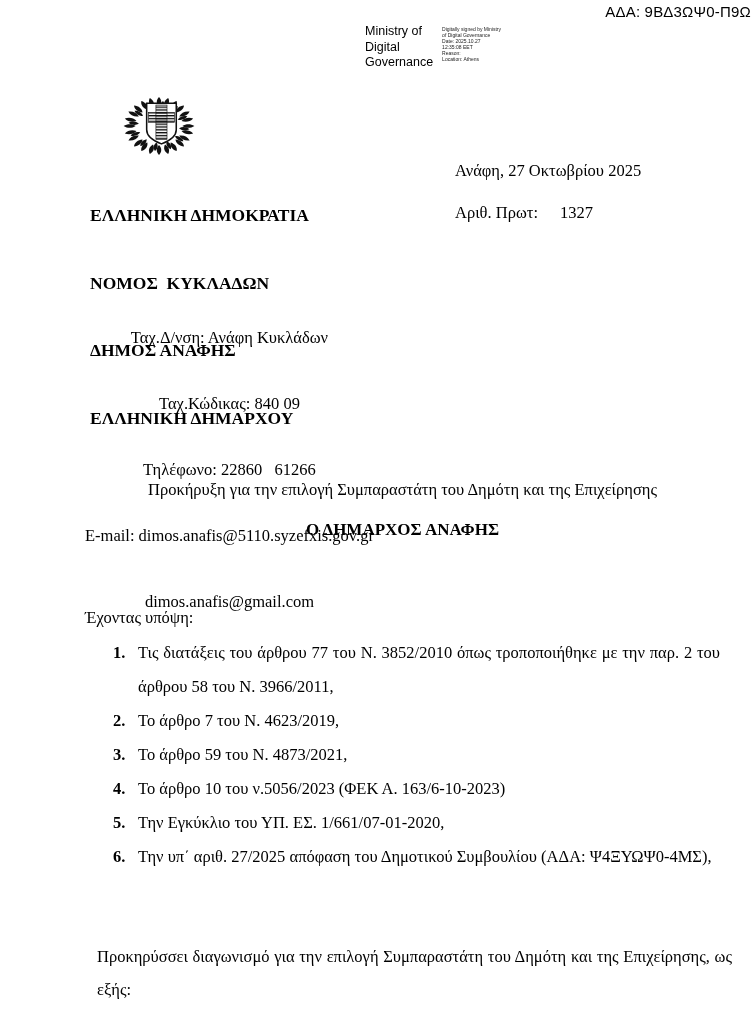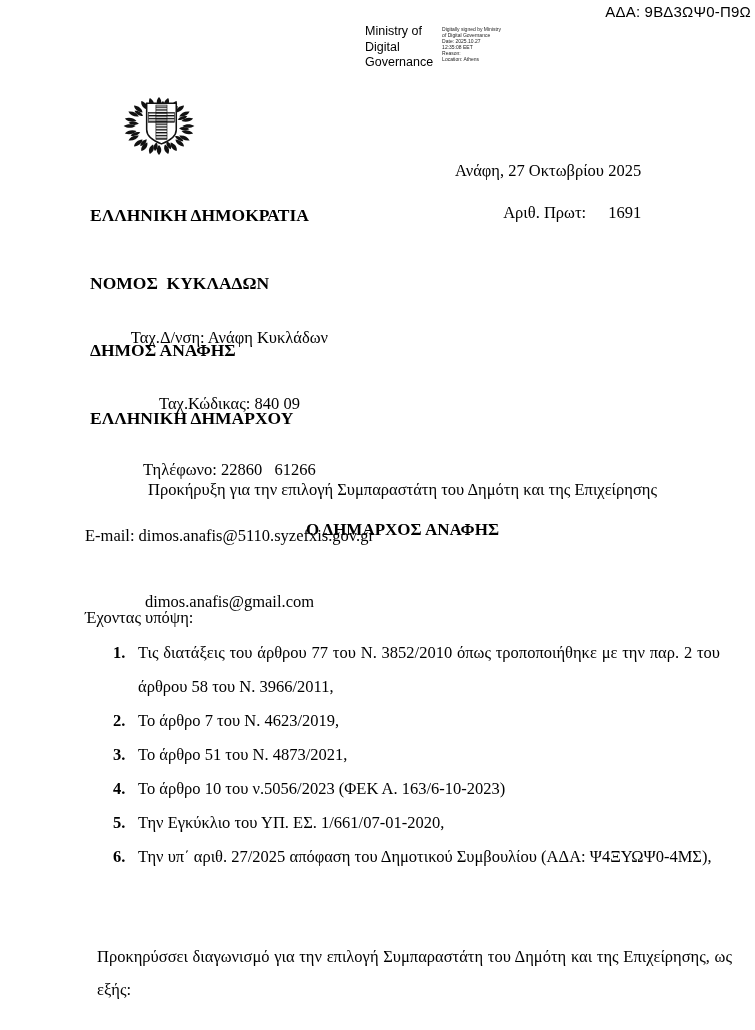--- a/index.html
+++ b/index.html
@@ -43,21 +43,21 @@
   .org {
     position: absolute;
     top: 159px;
     left: 90px;
     font-weight: bold;
     font-size: 17.5px;
     line-height: 22.5px;
     white-space: pre-wrap;
   }
   
-  .proto { position: absolute; top: 161px; left: 455px; font-size: 16.5px; text-align: right; }
+  .proto { position: absolute; top: 161px; left: 455px; font-size: 16.5px; }
   .proto-line { margin-top: 22px; }
   .proto-num { display: inline-block; margin-left: 22px; }
   
   .contact {
     position: absolute;
     top: 283px;
     left: 85px;
     font-size: 16.5px;
     line-height: 22px;
     white-space: pre-wrap;
@@ -202,21 +202,21 @@
   <div class="org">
     <div>ΕΛΛΗΝΙΚΗ ΔΗΜΟΚΡΑΤΙΑ</div>
     <div>ΝΟΜΟΣ  ΚΥΚΛΑΔΩΝ</div>
     <div>ΔΗΜΟΣ ΑΝΑΦΗΣ</div>
     <div>ΕΛΛΗΝΙΚΗ ΔΗΜΑΡΧΟΥ</div>
   </div>
 
   <div class="proto">
     <div>Ανάφη, 27 Οκτωβρίου 2025</div>
     <div class="proto-line">
-      <span>Αριθ. Πρωτ:</span><span class="proto-num">1691</span>
+      <span>Αριθ. Πρωτ:</span><span class="proto-num">1327</span>
     </div>
   </div>
 
   <div class="contact">
     <div>Ταχ.Δ/νση: Ανάφη Κυκλάδων</div>
     <div>Ταχ.Κώδικας: 840 09</div>
     <div>Τηλέφωνο: 22860   61266</div>
     <div>E-mail: dimos.anafis@5110.syzefxis.gov.gr</div>
     <div>dimos.anafis@gmail.com</div>
   </div>
@@ -231,21 +231,21 @@
     <li>
       <span class="num">1.</span>
       <span>Τις διατάξεις του άρθρου 77 του Ν. 3852/2010 όπως τροποποιήθηκε με την παρ. 2 του άρθρου 58 του Ν. 3966/2011,</span>
     </li>
     <li>
       <span class="num">2.</span>
       <span>Το άρθρο 7 του Ν. 4623/2019,</span>
     </li>
     <li>
       <span class="num">3.</span>
-      <span>Το άρθρο 51 του Ν. 4873/2021,</span>
+      <span>Το άρθρο 59 του Ν. 4873/2021,</span>
     </li>
     <li>
       <span class="num">4.</span>
       <span>Το άρθρο 10 του ν.5056/2023 (ΦΕΚ Α. 163/6-10-2023)</span>
     </li>
     <li>
       <span class="num">5.</span>
       <span>Την Εγκύκλιο του ΥΠ. ΕΣ. 1/661/07-01-2020,</span>
     </li>
     <li>

